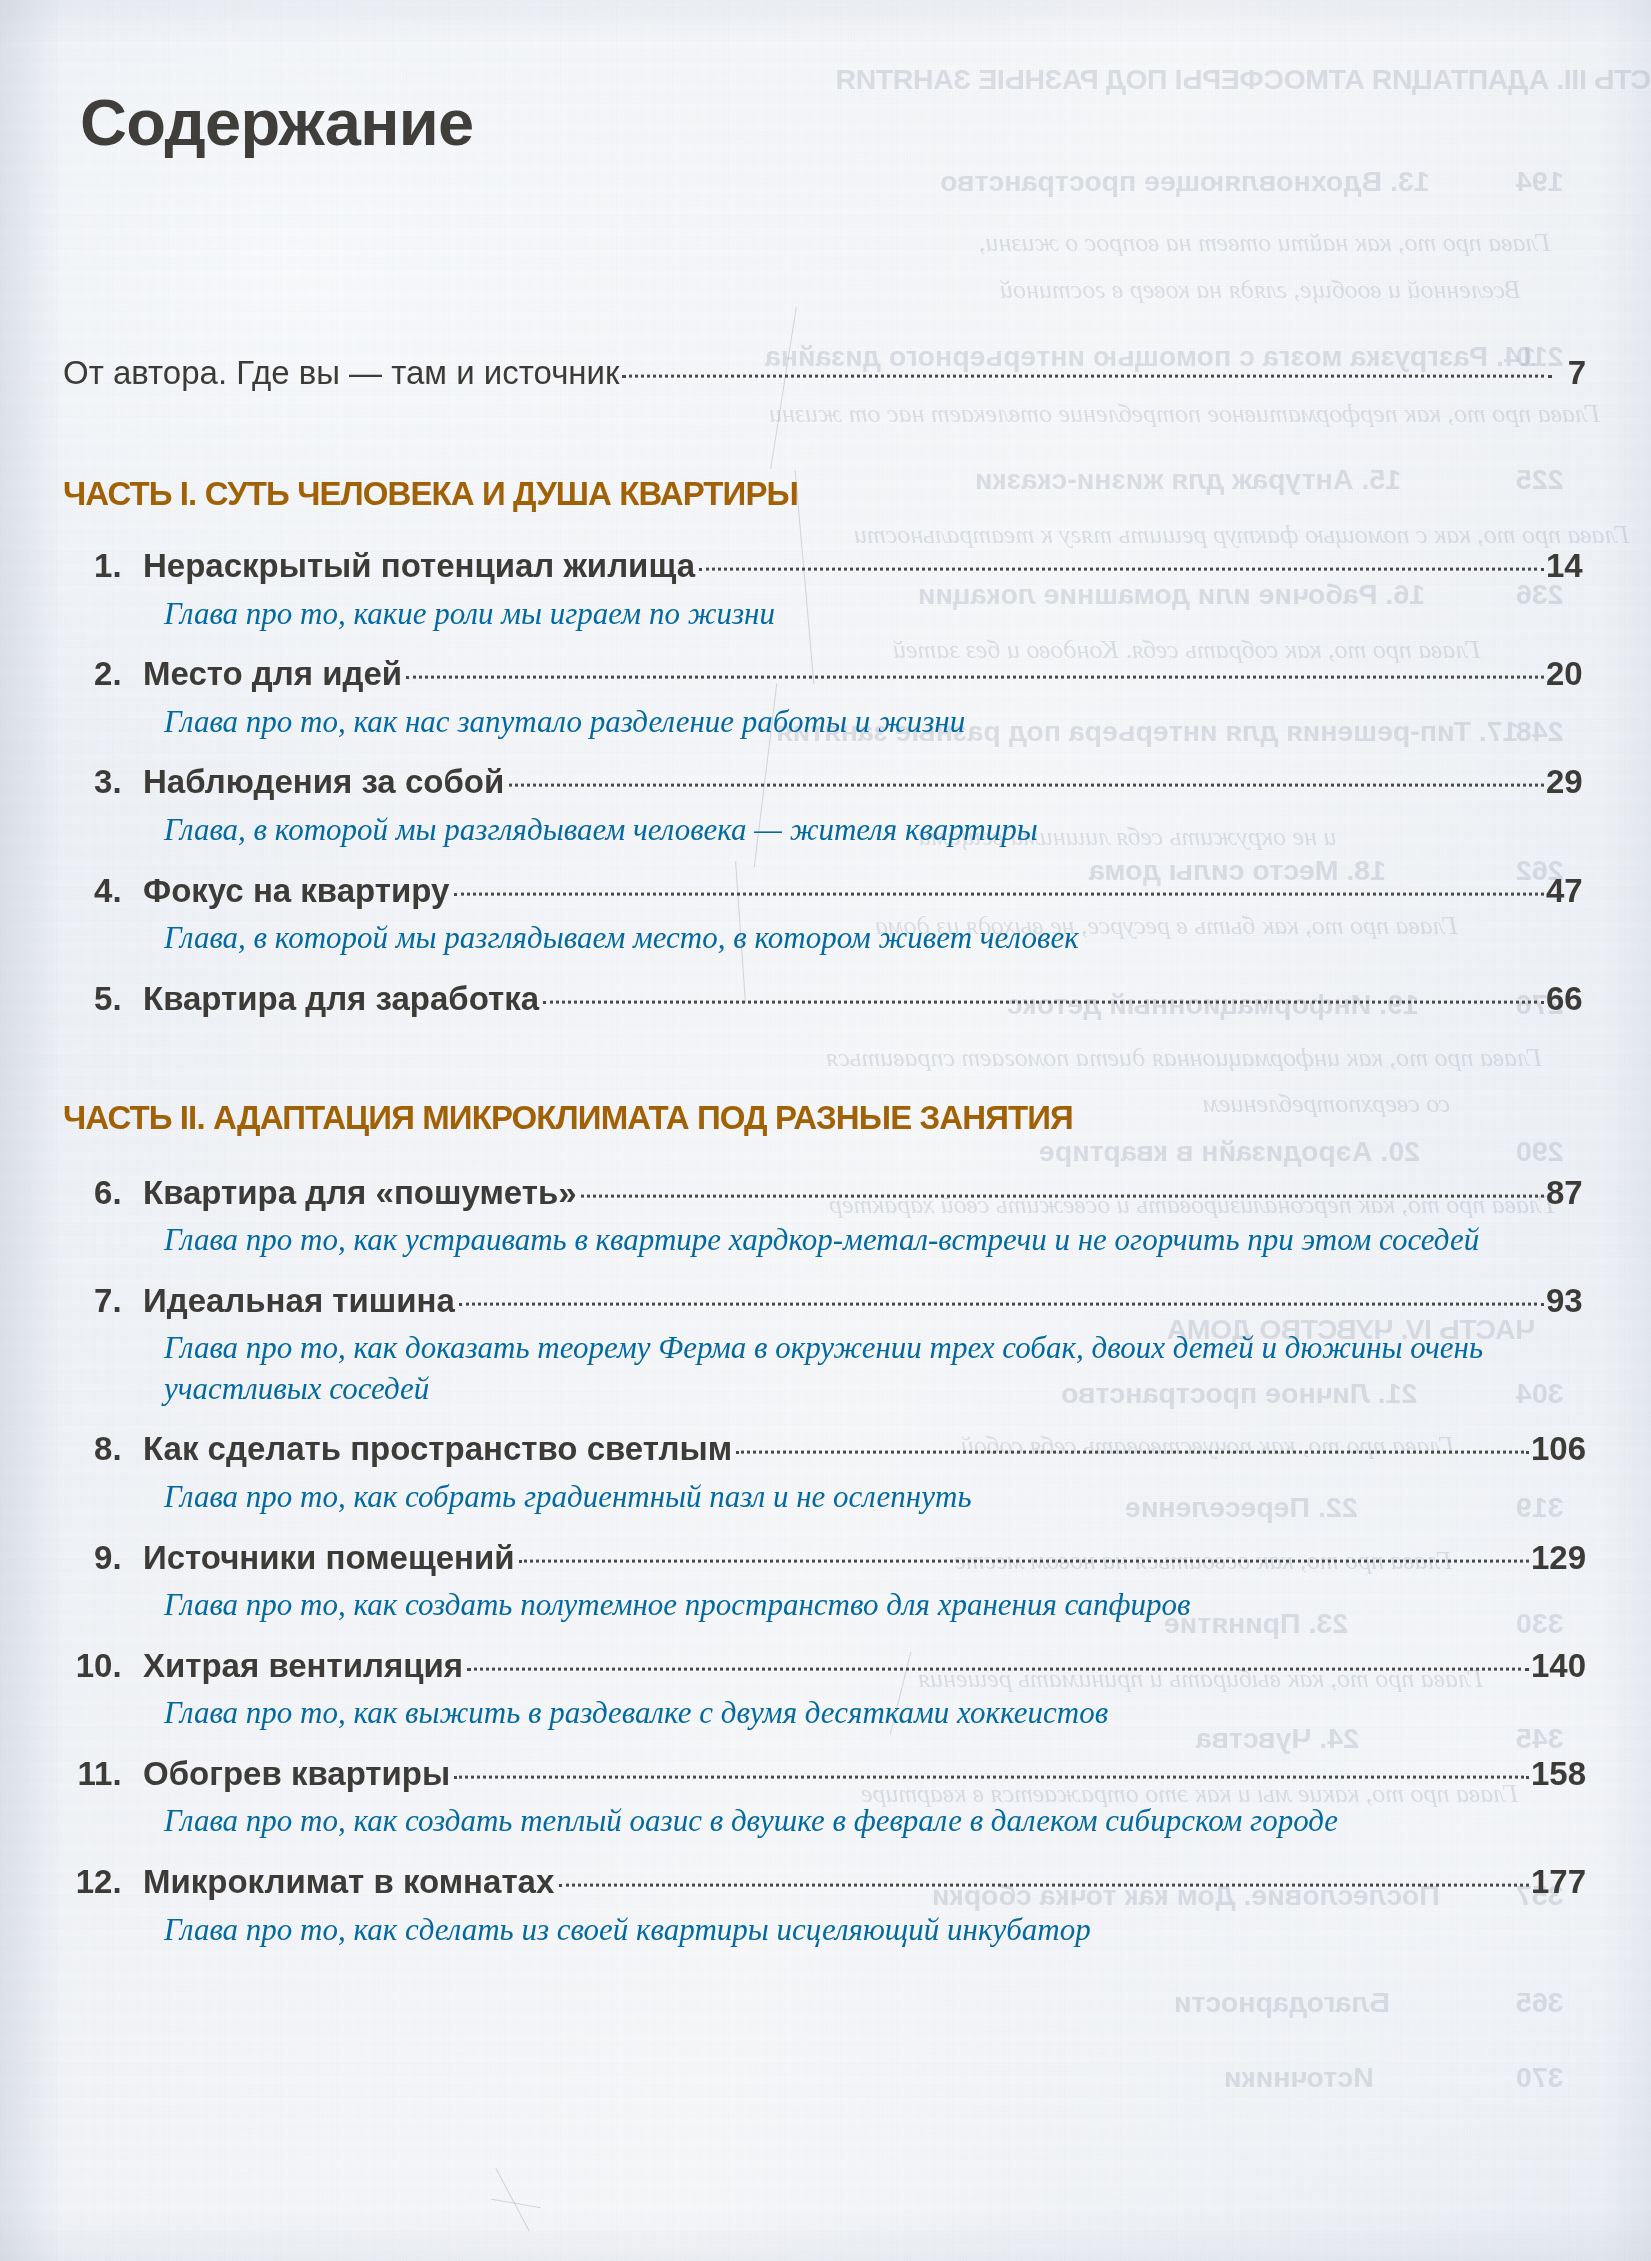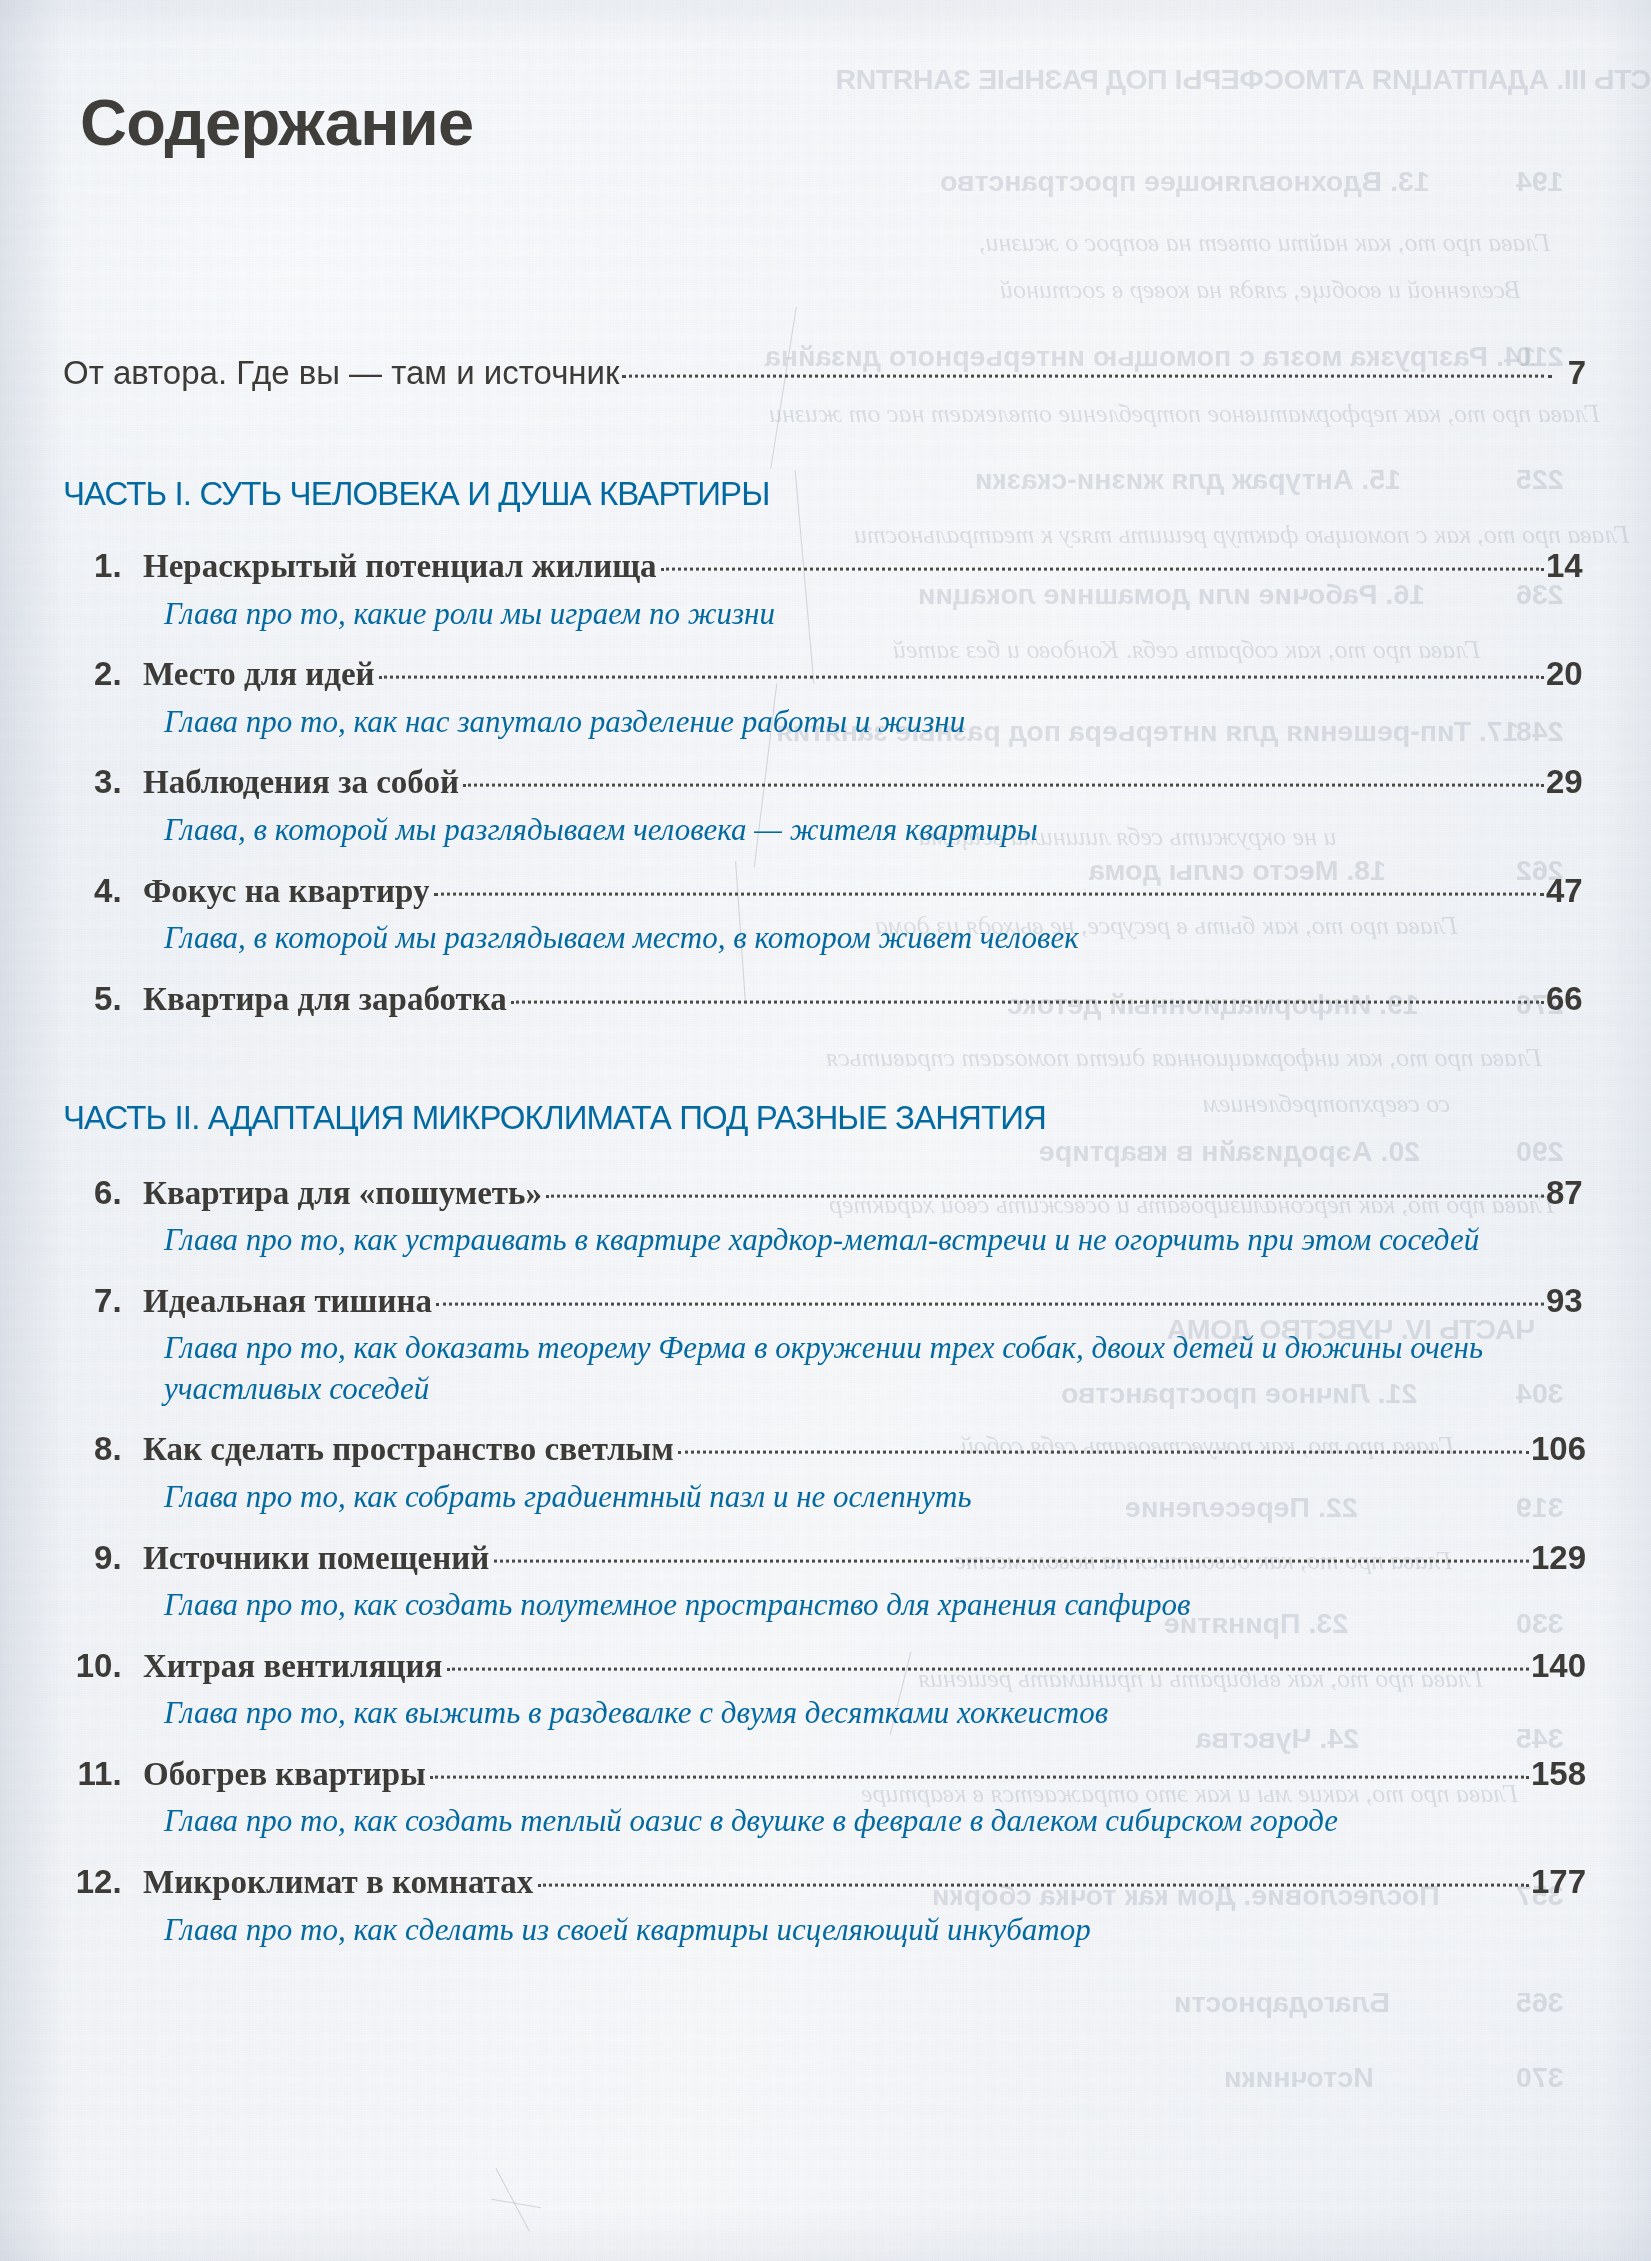--- a/index.html
+++ b/index.html
@@ -132,23 +132,23 @@
   .frontmatter .fm-page {
     font-weight: bold;
     white-space: nowrap;
     text-align: right;
     min-width: 33px;
   }
 
   
   .part-heading {
     font-size: 33px;
-    font-weight: normal;
+    font-weight: bold;
     letter-spacing: -0.9px;
-    color: #0369a1;
+    color: #a16207;
     white-space: nowrap;
   }
   .part-1 { margin-top: 83px; margin-bottom: 34px; }
   .part-2 { margin-top: 81px; margin-bottom: 37px; }
 
   
   .chapter { margin-bottom: 21.4px; }
   .chapter-line {
     display: flex;
     align-items: baseline;
@@ -157,21 +157,21 @@
     color: #3c3b38;
   }
   .ch-num {
     width: 80px;
     flex: 0 0 80px;
     text-align: right;
     padding-right: 21.4px;
     box-sizing: border-box;
     white-space: nowrap;
   }
-  .ch-title { white-space: nowrap; font-family: Liberation Serif, serif; }
+  .ch-title { white-space: nowrap; }
   .ch-leader {
     flex: 1 1 auto;
     margin: 0 2.1px 0 4.3px;
     border-bottom: 3.6px dotted #4a4945;
     transform: translateY(-6.4px);
     min-width: 21.4px;
   }
   .ch-page {
     white-space: nowrap;
     min-width: 40px;

